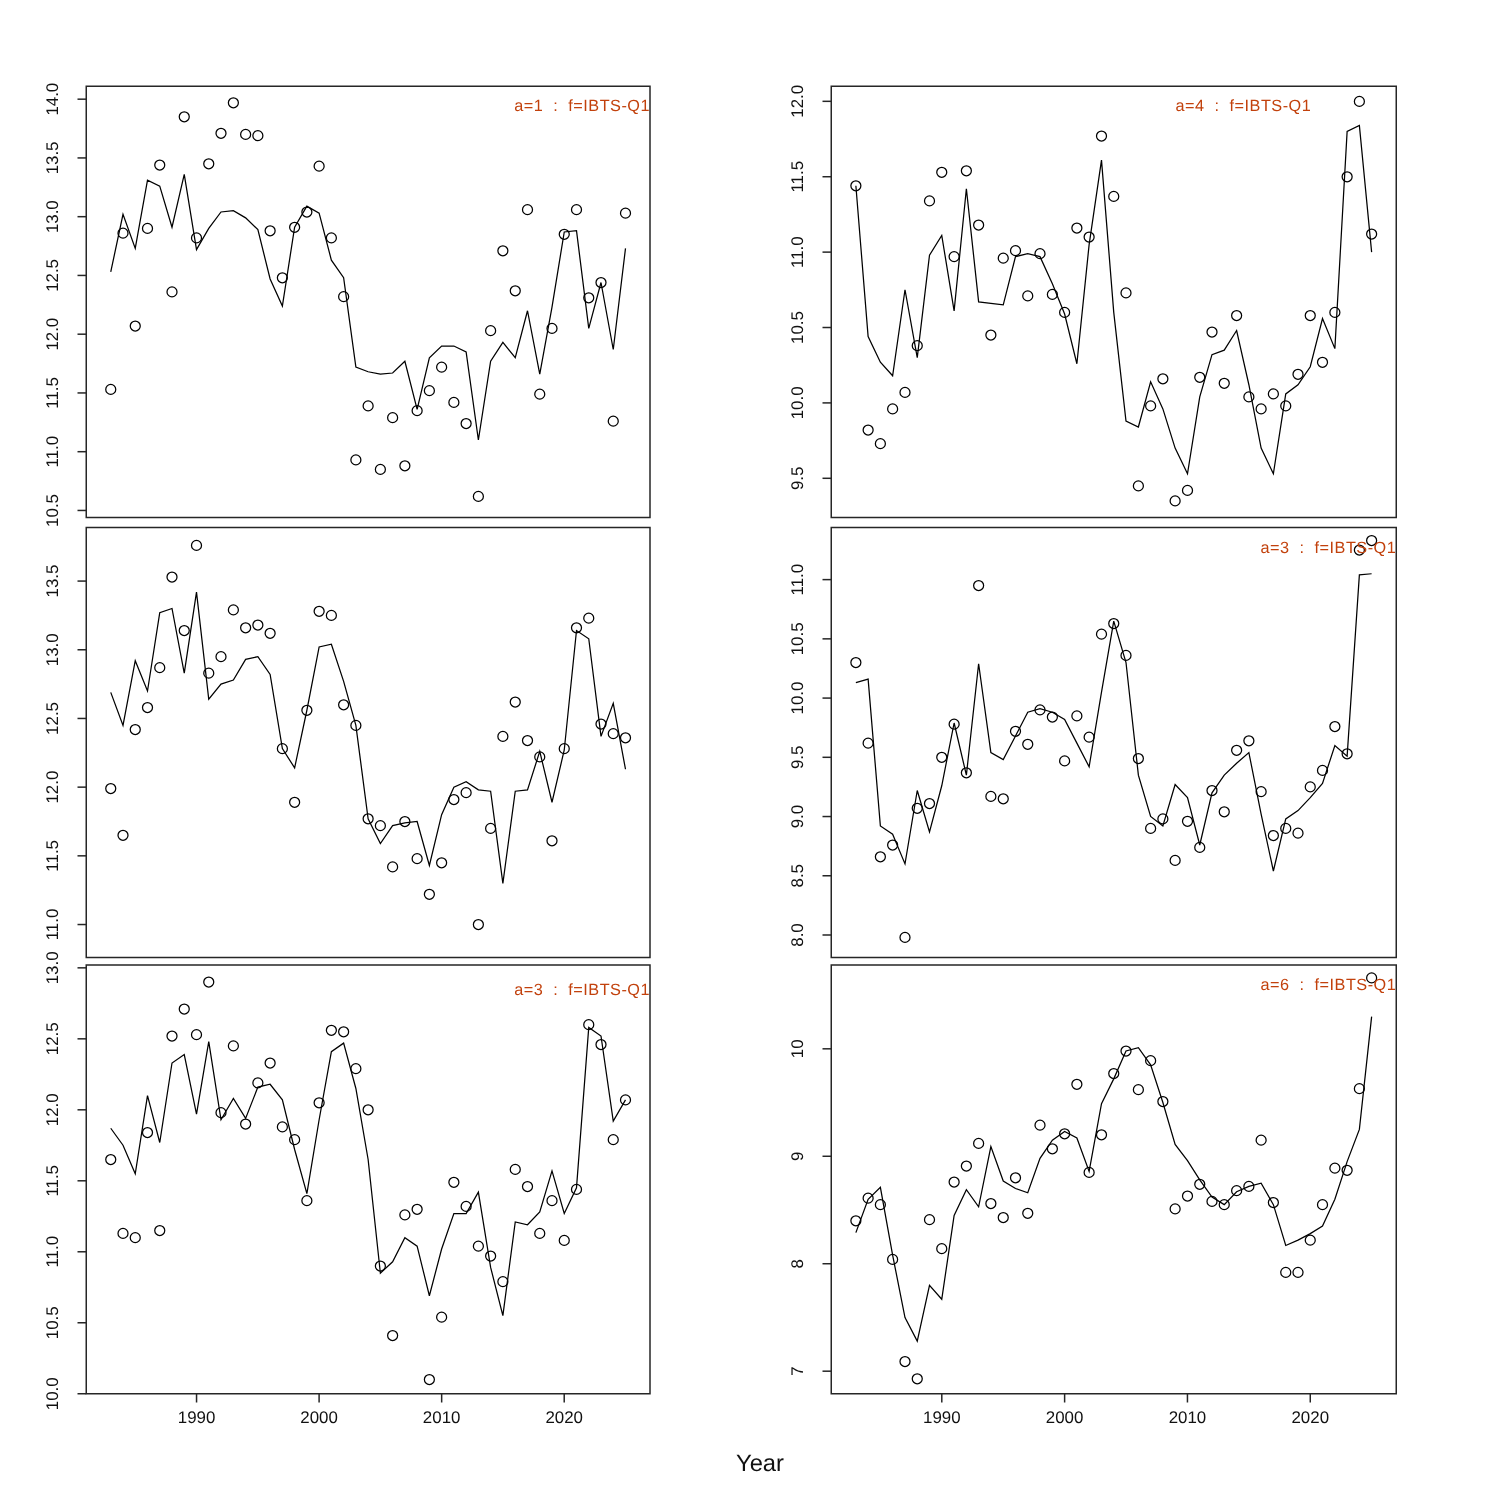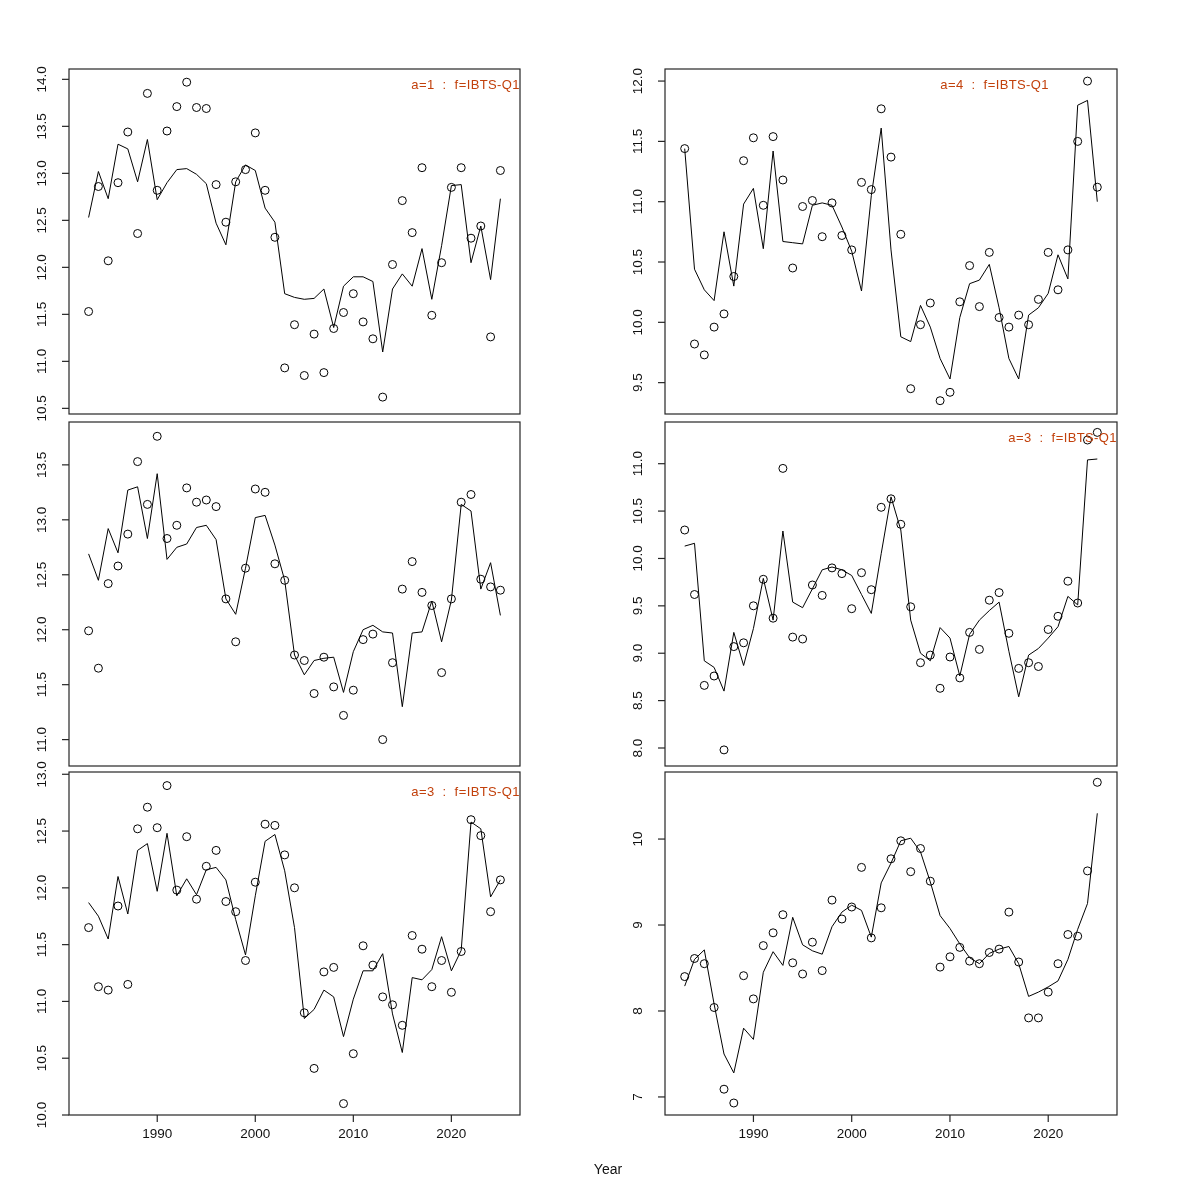--- a/index.html
+++ b/index.html
@@ -1,20 +1,20 @@
 <!DOCTYPE html>
 <html><head>
 <meta charset="utf-8">
 <style>
   html,body{margin:0;padding:0;background:#ffffff;}
   body{width:1200px;height:1200px;position:relative;font-family:"Liberation Sans",sans-serif;}
   #figure{position:absolute;left:0;top:0;width:1200px;height:1200px;}
   #plot{position:absolute;left:0;top:0;}
   .panel-title{position:absolute;text-align:right;font-size:13px;color:#c2410c;letter-spacing:.4px;white-space:pre;}
-  #year-label{position:absolute;left:508px;top:1161px;width:200px;text-align:center;font-size:14px;color:#111111;}
+  #year-label{position:absolute;left:508px;top:1161px;width:200px;text-align:center;font-size:19px;color:#111111;}
 </style>
 </head>
 <body>
 
 <div id="figure">
   <svg id="plot" width="1200" height="1200">
       <rect x="69" y="69" width="451" height="345" fill="none" stroke="#262626" stroke-width="1.2"></rect>
       <line x1="62" y1="408.3596730245231" x2="69" y2="408.3596730245231" stroke="#262626" stroke-width="1.2"></line>
       <text transform="translate(46,408.3596730245231) rotate(-90)" text-anchor="middle" font-size="13.5px" font-family="&quot;Liberation Sans&quot;,sans-serif" fill="#111111">10.5</text>
       <line x1="62" y1="361.3569482288828" x2="69" y2="361.3569482288828" stroke="#262626" stroke-width="1.2"></line>
@@ -374,14 +374,15 @@
       <circle cx="1058.0" cy="963.7" r="4" fill="none" stroke="#000000" stroke-width="1"></circle>
       <circle cx="1067.9" cy="934.5" r="4" fill="none" stroke="#000000" stroke-width="1"></circle>
       <circle cx="1077.7" cy="936.2" r="4" fill="none" stroke="#000000" stroke-width="1"></circle>
       <circle cx="1087.5" cy="870.9" r="4" fill="none" stroke="#000000" stroke-width="1"></circle>
       <circle cx="1097.3" cy="782.3" r="4" fill="none" stroke="#000000" stroke-width="1"></circle>
     </svg>
   <div class="panel-title" style="left: 69px; width: 451px; top: 77px;">a=1  :  f=IBTS-Q1</div>
   <div class="panel-title" style="left: 665px; width: 384px; top: 77px;">a=4  :  f=IBTS-Q1</div>
   <div class="panel-title" style="left: 665px; width: 452px; top: 430px;">a=3  :  f=IBTS-Q1</div>
   <div class="panel-title" style="left: 69px; width: 451px; top: 784px;">a=3  :  f=IBTS-Q1</div>
+  <div class="panel-title" style="left: 665px; width: 452px; top: 780px;">a=6  :  f=IBTS-Q1</div>
   <div id="year-label">Year</div>
 </div>
 
 </body></html>

